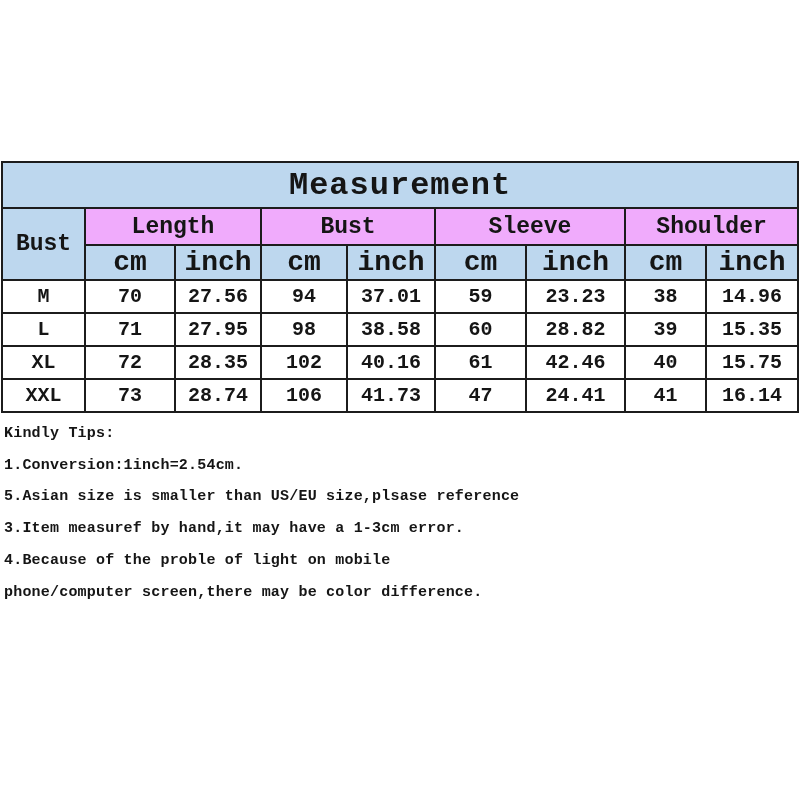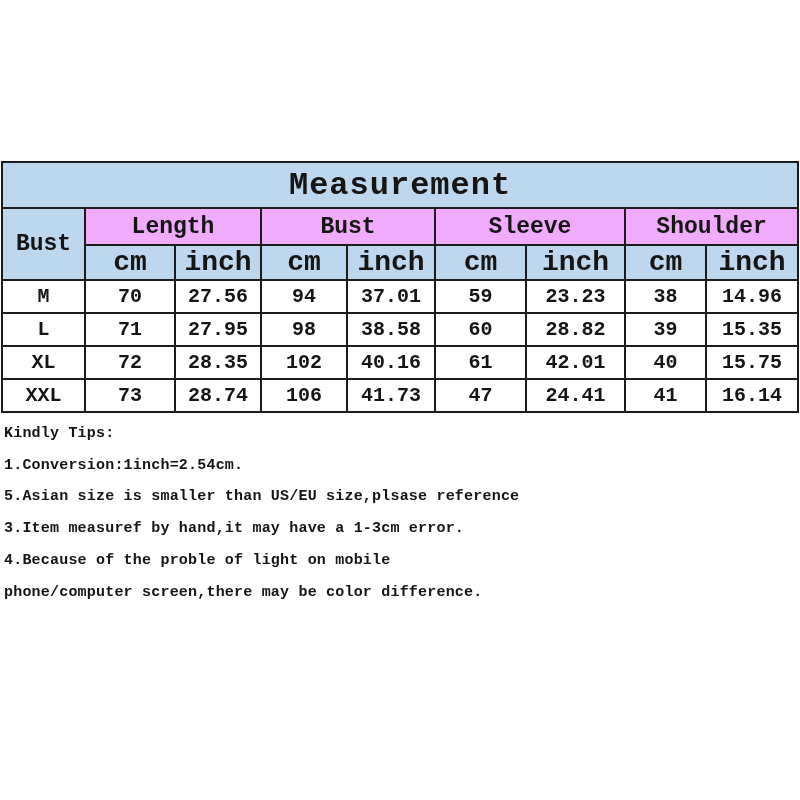--- a/index.html
+++ b/index.html
@@ -128,21 +128,21 @@
         <td>39</td>
         <td>15.35</td>
       </tr>
       <tr class="data-row">
         <td>XL</td>
         <td>72</td>
         <td>28.35</td>
         <td>102</td>
         <td>40.16</td>
         <td>61</td>
-        <td>42.01</td>
+        <td>42.46</td>
         <td>40</td>
         <td>15.75</td>
       </tr>
       <tr class="data-row">
         <td>XXL</td>
         <td>73</td>
         <td>28.74</td>
         <td>106</td>
         <td>41.73</td>
         <td>47</td>

